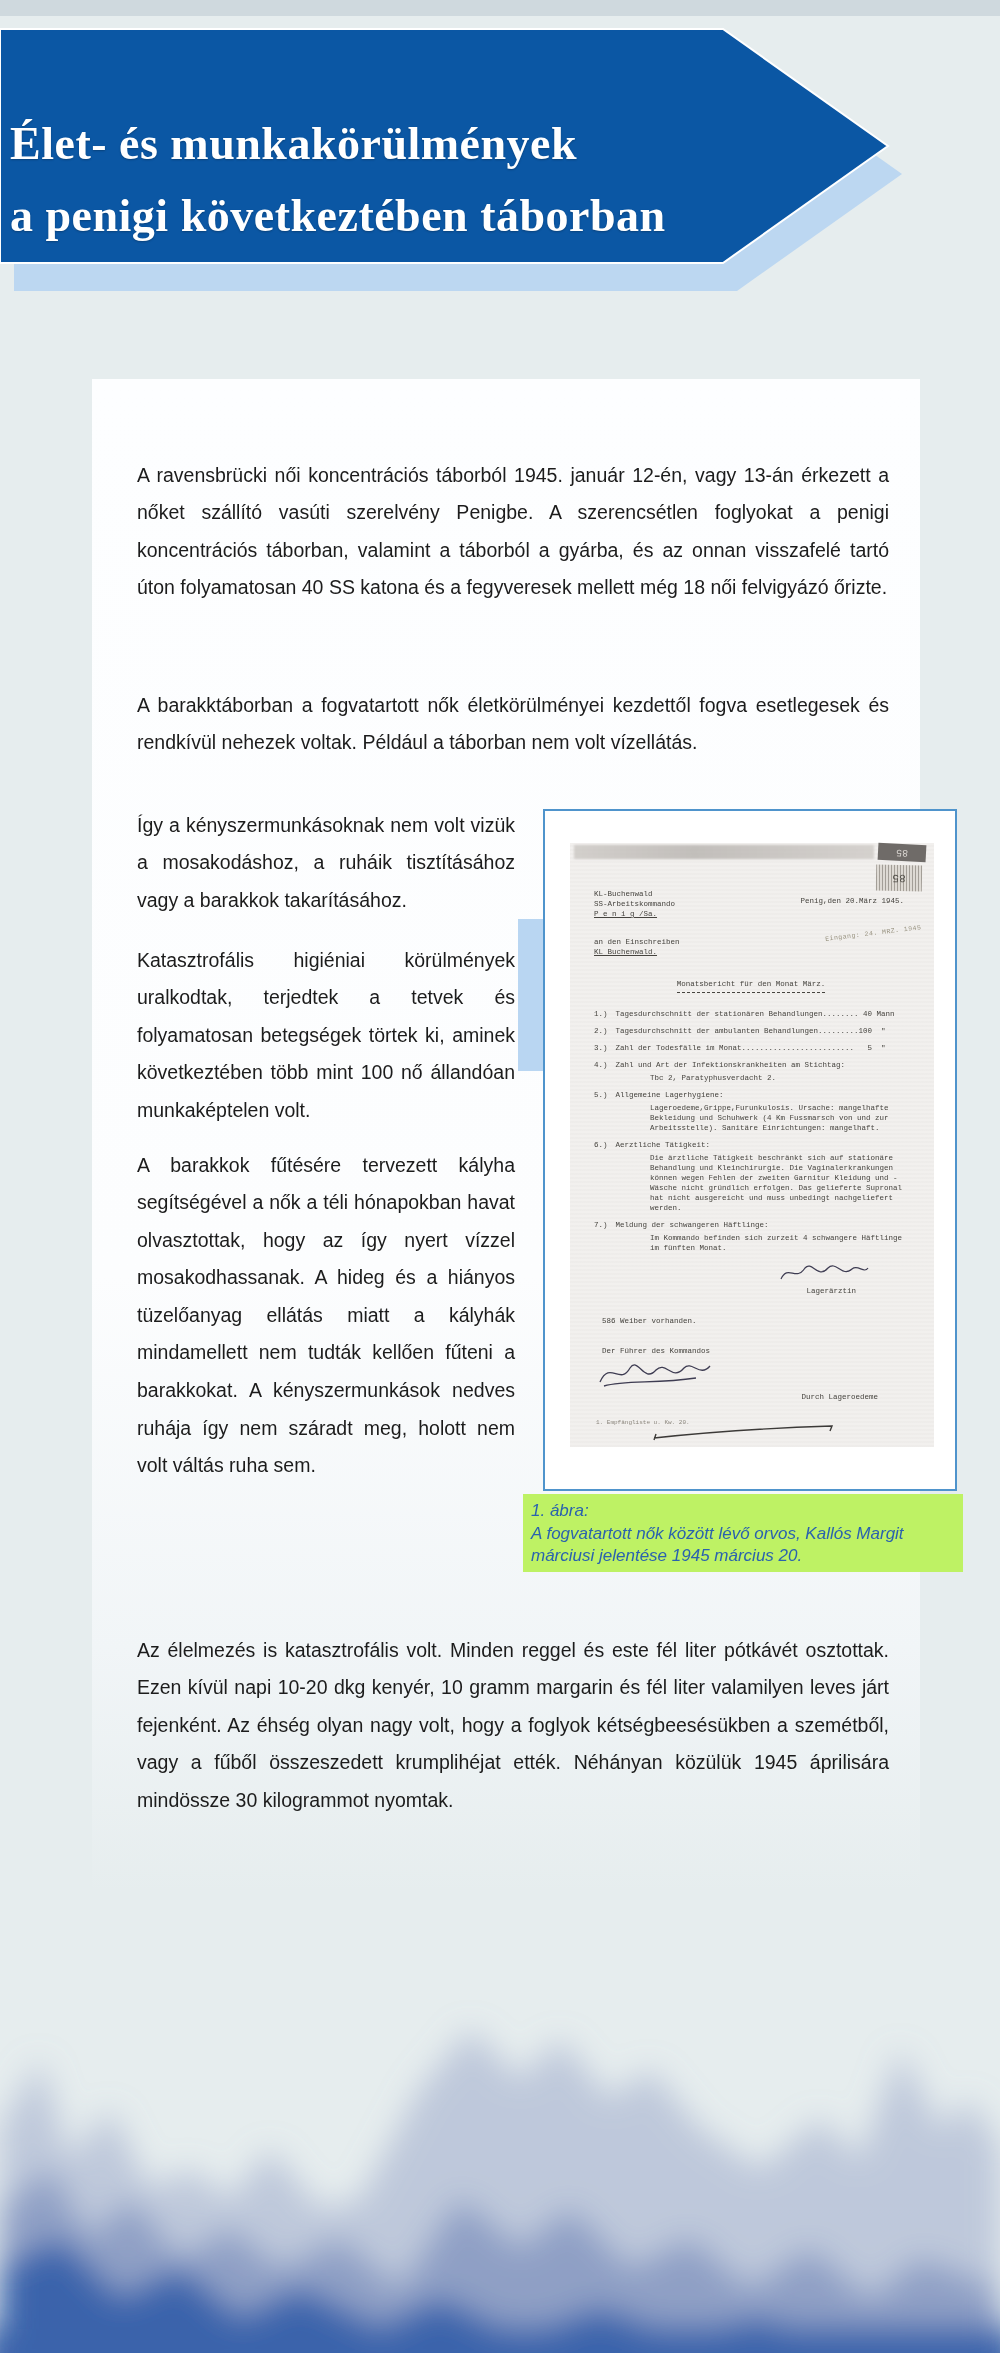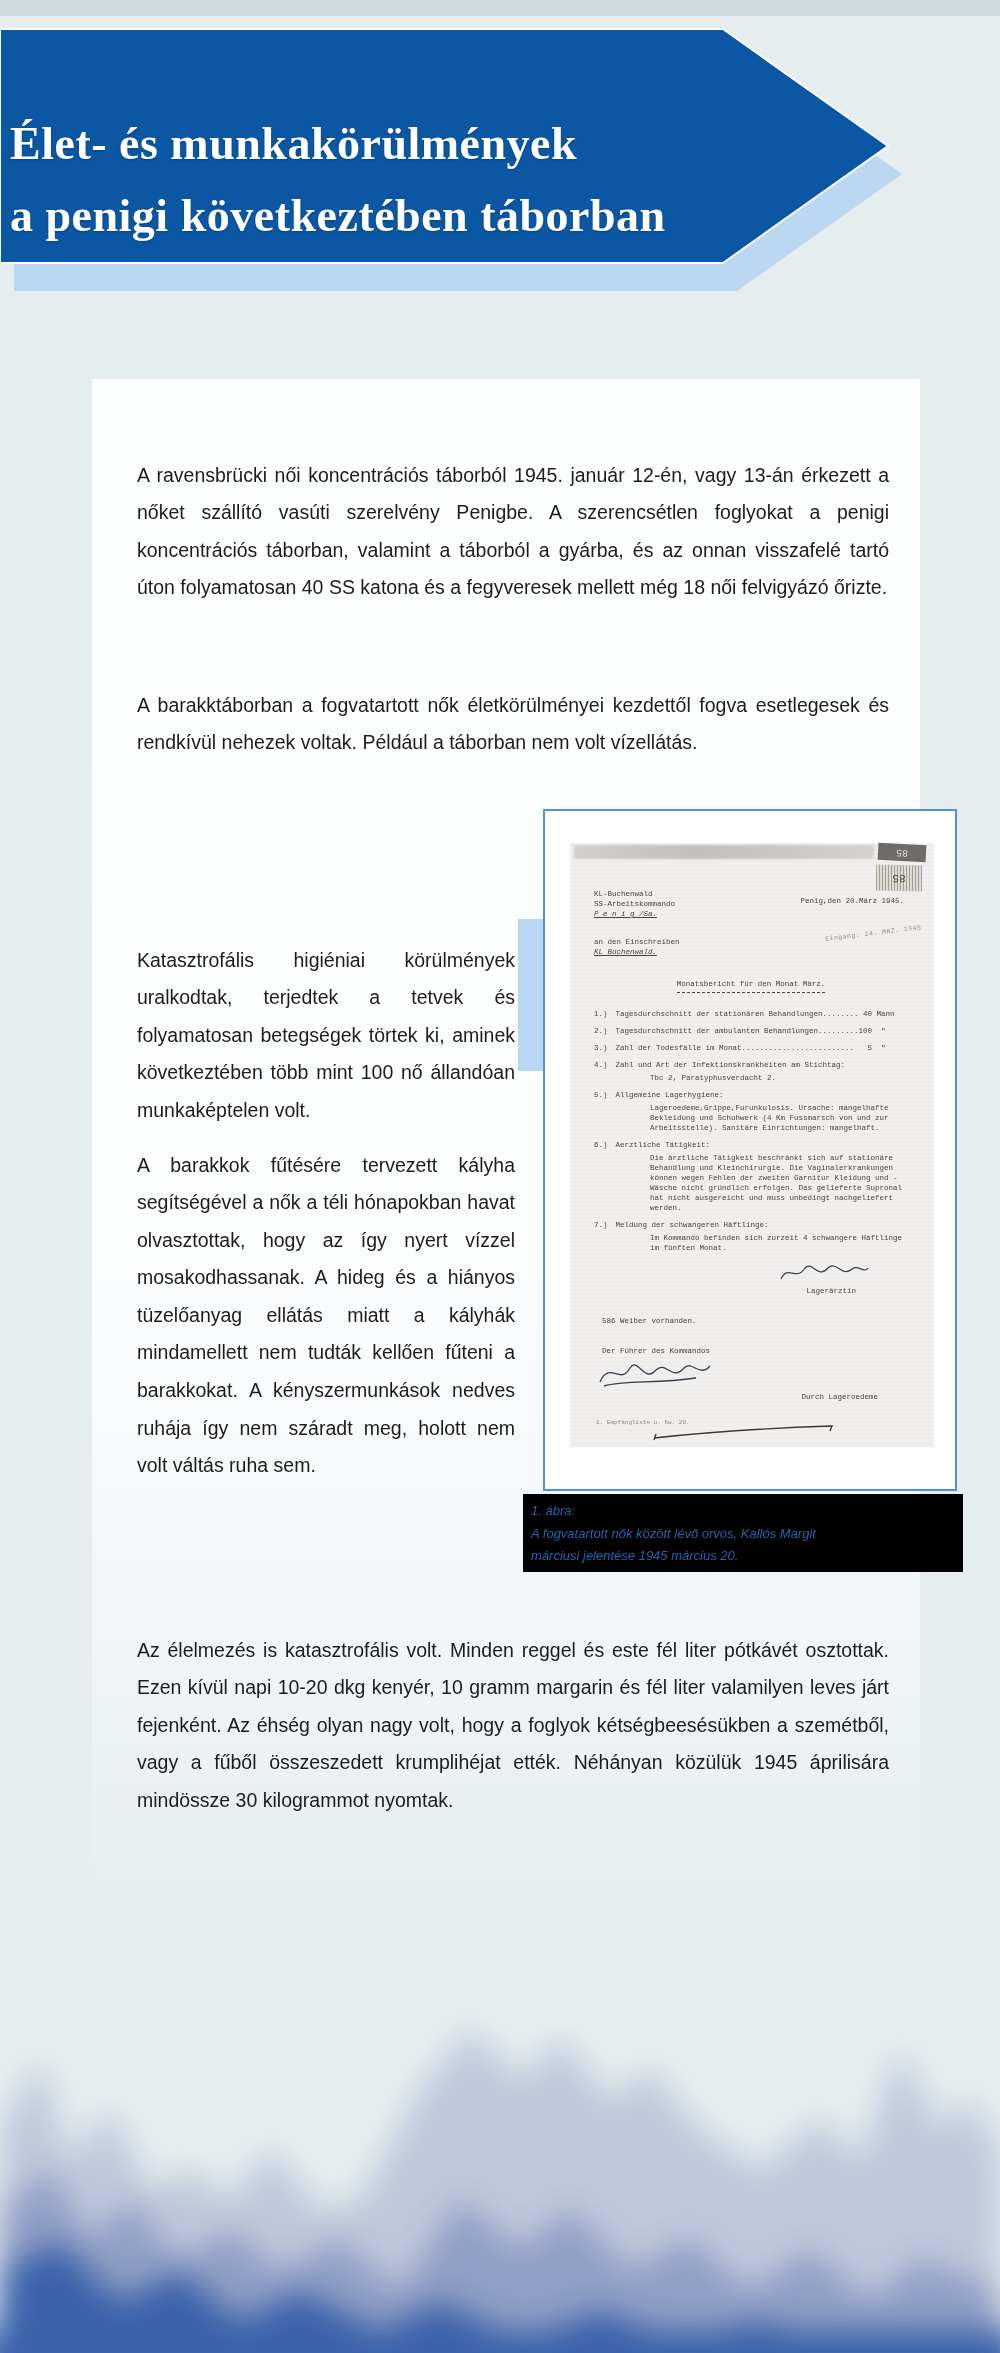--- a/index.html
+++ b/index.html
@@ -29,21 +29,21 @@
     font-family:"Liberation Mono",monospace;font-size:7.5px;line-height:10px;color:#46443f;}
   .smudge{position:absolute;left:4px;top:2px;width:300px;height:14px;
     background:linear-gradient(90deg,#c9c5c1,#b3afab 40%,#ccc8c4);opacity:.75;filter:blur(1px);}
   .stamp1{position:absolute;right:8px;top:1px;width:48px;height:17px;background:#6f6b68;
     color:#d9d5d0;font-size:10px;line-height:17px;text-align:center;transform:rotate(183deg);}
   .stamp2{position:absolute;right:12px;top:22px;width:46px;height:26px;
     background:repeating-linear-gradient(90deg,#a39e97 0 1px,#dedad4 1px 3px);
     color:#55524c;font-size:11px;line-height:26px;text-align:center;transform:rotate(181deg);}
   .doc-head{display:flex;justify-content:space-between;gap:16px;}
   .doc-date{padding-top:7px;padding-right:4px;}
-  .u{text-decoration:underline;font-style:italic;}
+  .u{text-decoration:underline;}
   .received{position:absolute;right:12px;top:86px;transform:rotate(-7deg);
     color:#97917f;font-size:6.5px;letter-spacing:.5px;}
   .addressee{margin-top:18px;}
   .subject-wrap{margin-top:22px;text-align:center;}
   .subject{display:inline-block;border-bottom:1px dashed #46443f;padding-bottom:3px;}
   .doc-items{margin-top:16px;}
   .doc-item{margin-bottom:7px;padding-left:30px;text-indent:-30px;white-space:pre-wrap;}
   .doc-no{margin-right:8px;}
   .doc-sub{text-indent:0;margin:3px 4px 7px 26px;white-space:normal;}
   .doc-sub:empty{display:none;margin:0;}
@@ -51,22 +51,22 @@
   .sig-role{position:absolute;right:52px;top:26px;}
   .count-note{position:absolute;left:8px;top:56px;}
   .leader-line{position:absolute;left:8px;top:86px;}
   .sent-note{position:absolute;right:30px;top:132px;}
   .footer-note{position:absolute;left:2px;top:158px;font-size:6px;color:#8b867d;}
   .squiggle1{position:absolute;right:38px;top:0;}
   .squiggle2{position:absolute;left:2px;top:96px;}
   .penline{position:absolute;left:56px;top:162px;}
   
   .caption{position:absolute;left:523px;top:1478px;width:440px;height:78px;z-index:3;
-    background:#000000;box-sizing:border-box;padding:6px 10px 0 8px;
-    color:#2a62ae;font-style:italic;font-size:13px;line-height:22.5px;}
+    background:#bef264;box-sizing:border-box;padding:6px 10px 0 8px;
+    color:#2a62ae;font-style:italic;font-size:17px;line-height:22.5px;}
   
   .clouds{position:absolute;left:0;bottom:0;z-index:1;}
 </style>
 </head>
 <body>
 
 <div class="page">
 
   <svg class="banner-svg" width="1000" height="310" viewBox="0 0 1000 310">
     <polygon points="14,41 737,41 902,158 737,275 14,275" fill="#bcd7f1"></polygon>
@@ -87,20 +87,21 @@
       <polygon fill="#8e9cc4" opacity="0.45" points="0,260 40,190 70,290 110,240 150,320 190,300 230,330 270,280 320,340 360,330 420,220 470,160 520,210 560,170 610,230 650,200 700,260 760,300 820,250 860,290 900,180 940,260 970,230 1000,280 1000,500 0,500"></polygon>
       <polygon fill="#6f84b8" opacity="0.6" points="0,340 50,300 90,370 130,330 180,390 230,360 280,400 340,370 400,420 460,330 520,380 570,340 630,400 690,370 750,420 810,380 870,430 920,390 1000,420 1000,500 0,500"></polygon>
       <polygon fill="#3b64ab" points="0,400 60,370 120,430 180,400 240,450 300,420 380,460 440,430 520,470 600,440 680,470 760,450 840,480 920,460 1000,470 1000,500 0,500"></polygon>
       <rect fill="#3b64ab" x="-20" y="460" width="1040" height="60"></rect>
     </g>
   </svg>
 
   <div class="card">
     <p class="para p-wide" style="top:58px;">A ravensbrücki női koncentrációs táborból 1945. január 12-én, vagy 13-án érkezett a nőket szállító vasúti szerelvény Penigbe. A szerencsétlen foglyokat a penigi koncentrációs táborban, valamint a táborból a gyárba, és az onnan visszafelé tartó úton folyamatosan 40 SS katona és a fegyveresek mellett még 18 női felvigyázó őrizte.</p>
     <p class="para p-wide" style="top:288px;">A barakktáborban a fogvatartott nők életkörülményei kezdettől fogva esetlegesek és rendkívül nehezek voltak. Például a táborban nem volt vízellátás.</p>
+    <p class="para p-narrow" style="top:408px;">Így a kényszermunkásoknak nem volt vizük a mosakodáshoz, a ruháik tisztításához vagy a barakkok takarításához.</p>
     <p class="para p-narrow" style="top:543px;">Katasztrofális higiéniai körülmények uralkodtak, terjedtek a tetvek és folyamatosan betegségek törtek ki, aminek következtében több mint 100 nő állandóan munkaképtelen volt.</p>
     <p class="para p-narrow" style="top:748px;">A barakkok fűtésére tervezett kályha segítségével a nők a téli hónapokban havat olvasztottak, hogy az így nyert vízzel mosakodhassanak. A hideg és a hiányos tüzelőanyag ellátás miatt a kályhák mindamellett nem tudták kellően fűteni a barakkokat. A kényszermunkások nedves ruhája így nem száradt meg, holott nem volt váltás ruha sem.</p>
     <p class="para p-wide" style="top:1233px;">Az élelmezés is katasztrofális volt. Minden reggel és este fél liter pótkávét osztottak. Ezen kívül napi 10-20 dkg kenyér, 10 gramm margarin és fél liter valamilyen leves járt fejenként. Az éhség olyan nagy volt, hogy a foglyok kétségbeesésükben a szemétből, vagy a fűből összeszedett krumplihéjat ették. Néhányan közülük 1945 áprilisára mindössze 30 kilogrammot nyomtak.</p>
   </div>
 
   <div class="accent-bar"></div>
 
   <div class="figure">
     <div class="paper">
       <div class="smudge"></div>

